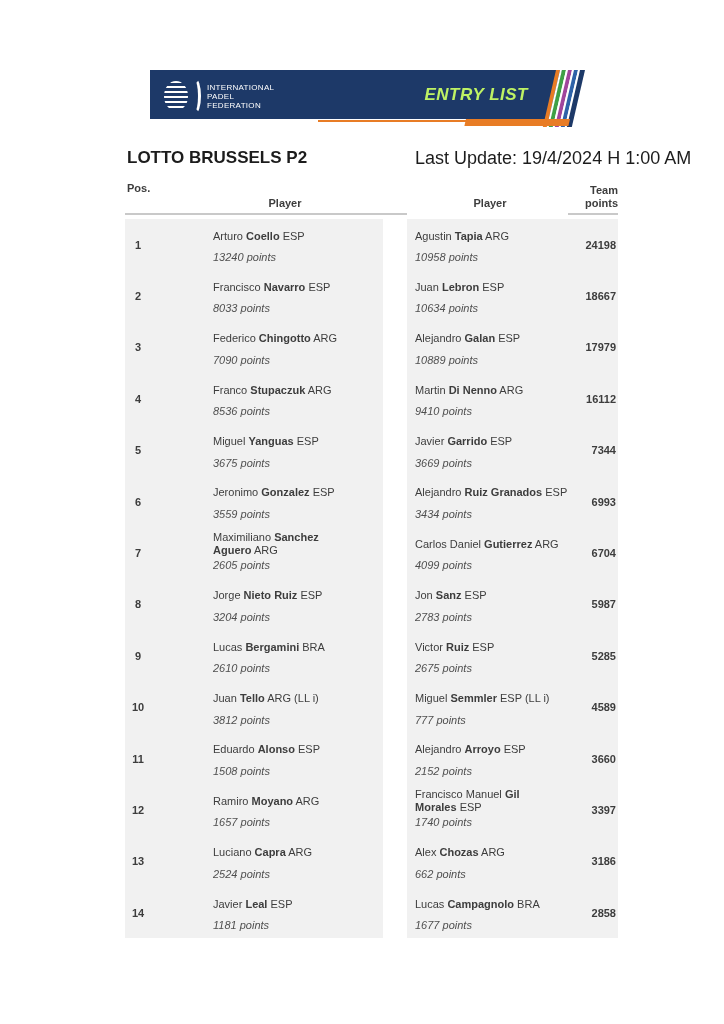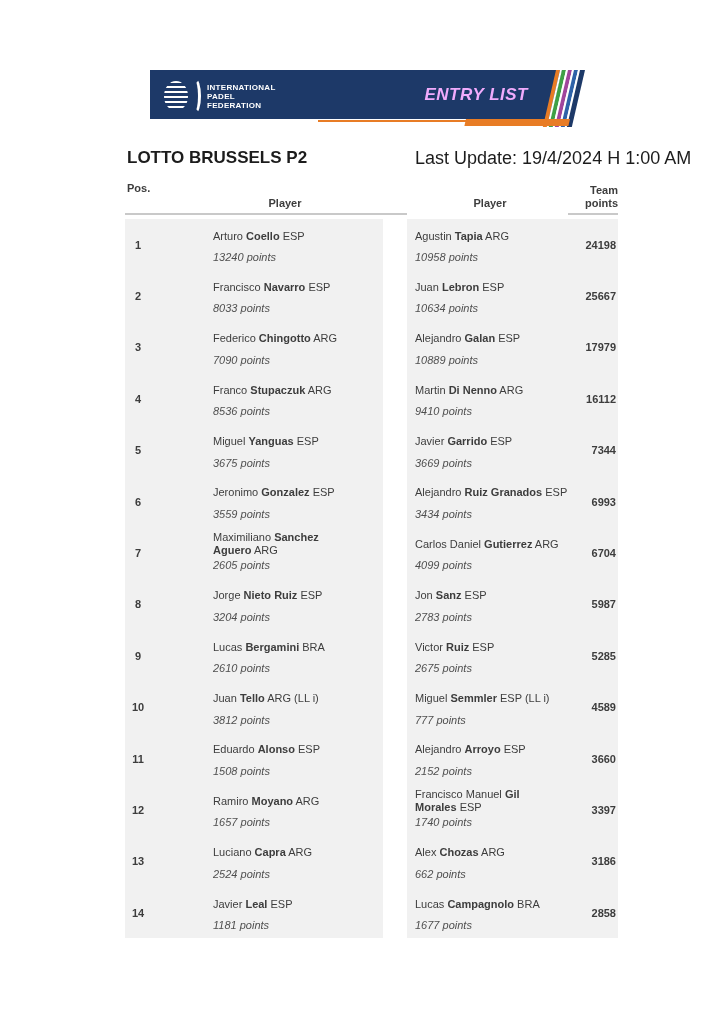--- a/index.html
+++ b/index.html
@@ -20,27 +20,27 @@
   .ball {
     width: 24px; height: 30px; border-radius: 50%;
     background: repeating-linear-gradient(to bottom, #ffffff 0 2px, rgba(255,255,255,0) 2px 5px);
   }
   .arc {
     width: 12px; height: 36px; margin-left: 1px;
     border: 3px solid transparent; border-right: 3px solid #ffffff;
     border-radius: 50%;
   }
   .org {
-    margin-left: 6px; color: #ffffff; font-size: 8px; font-weight: 700;
+    margin-left: 6px; color: #ffffff; font-size: 8px; font-weight: 400;
     line-height: 9px; letter-spacing: 0.3px; text-transform: uppercase;
   }
   .entry {
     position: absolute; right: 34px; top: 0; height: 100%;
     display: flex; align-items: center;
-    color: #f0abfc; font-style: italic; font-weight: 700;
+    color: #bef264; font-style: italic; font-weight: 700;
     font-size: 17px; letter-spacing: 0.5px;
   }
   .stripes {
     position: absolute; left: 556px; top: 70px; height: 57px;
     display: flex; transform: skewX(-13deg); transform-origin: top left;
   }
   .stripes span { display: block; height: 100%; }
   .st-o { width: 4px; background: #e87c25; }
   .st-w { width: 2px; background: #ffffff; }
   .st-g { width: 4px; background: #3fa046; }
@@ -167,21 +167,21 @@
             <div class="name-line"><span>Francisco </span><span class="surname">Navarro</span><span> ESP</span></div>
           </div>
       <div class="pts">8033 points</div>
     </div>
     <div class="p2-cell">
       <div class="name">
             <div class="name-line"><span>Juan </span><span class="surname">Lebron</span><span> ESP</span></div>
           </div>
       <div class="pts">10634 points</div>
     </div>
-    <div class="team-cell">25667</div>
+    <div class="team-cell">18667</div>
   </div>
 
   <div class="row">
     <div class="bg-left"></div>
     <div class="bg-right"></div>
     <div class="pos-cell">3</div>
     <div class="p1-cell">
       <div class="name">
             <div class="name-line"><span>Federico </span><span class="surname">Chingotto</span><span> ARG</span></div>
           </div>

